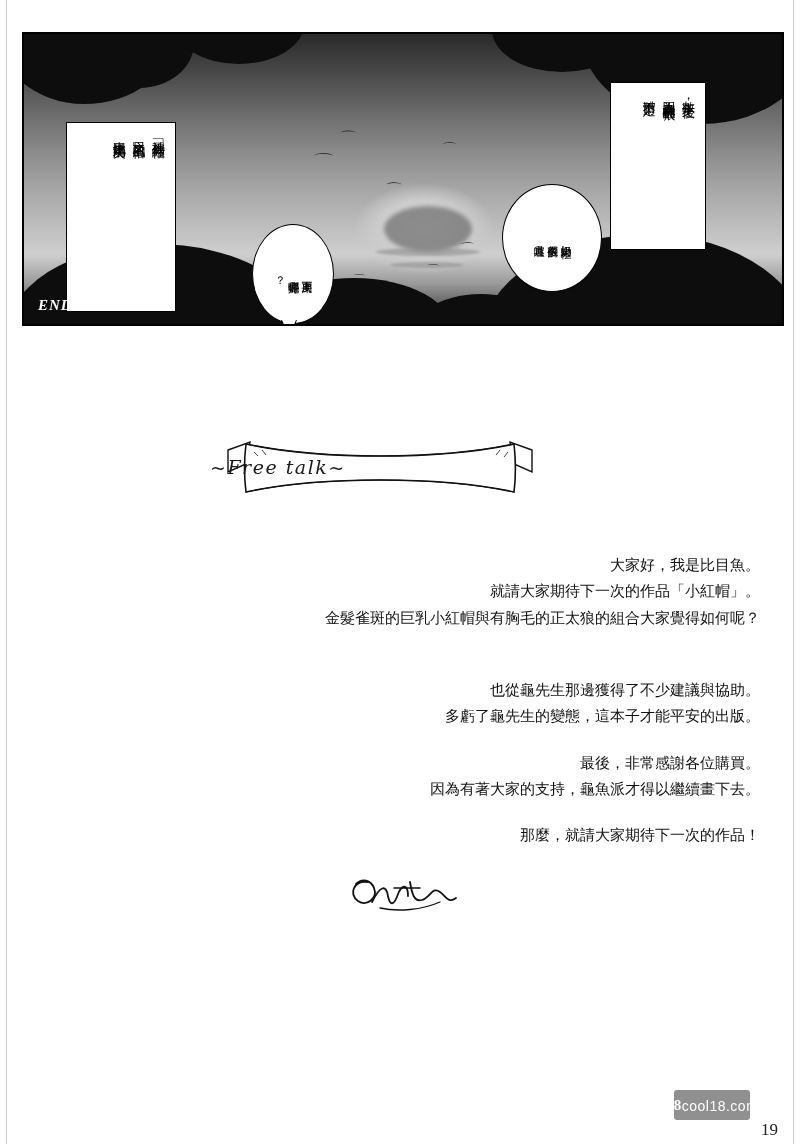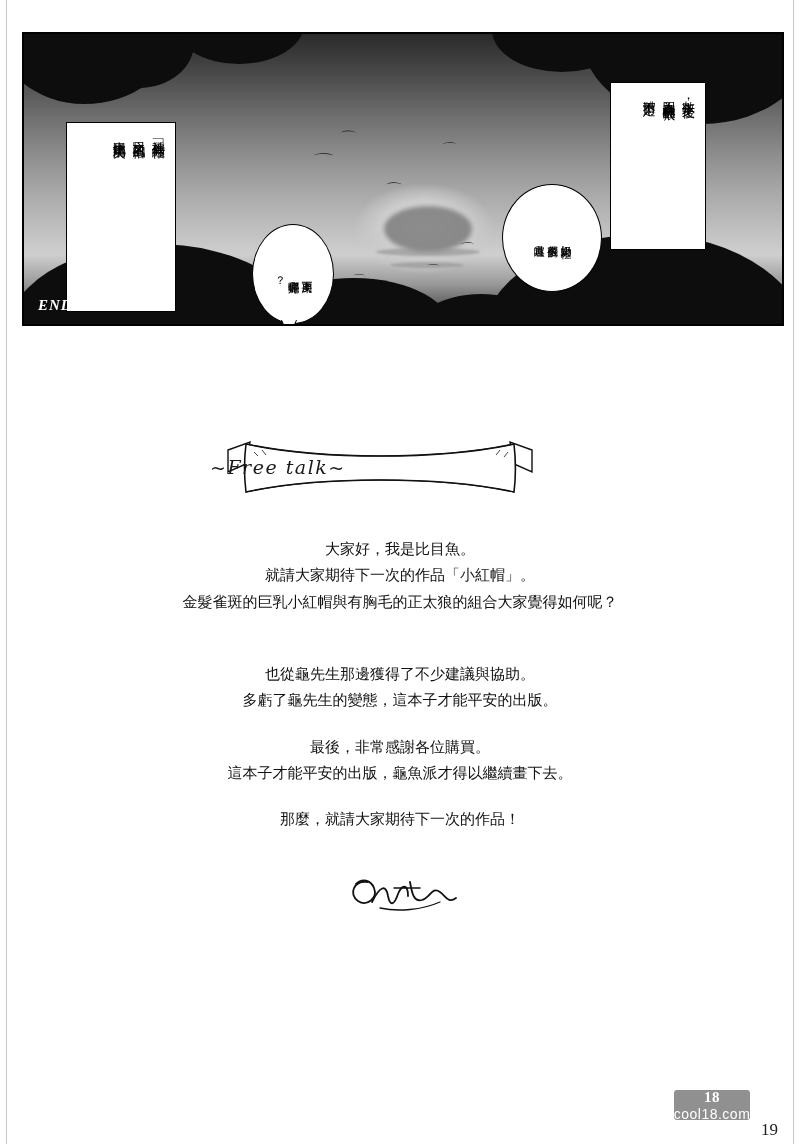--- a/index.html
+++ b/index.html
@@ -210,21 +210,21 @@
     position: absolute;
     left: 40px;
     top: 536px;
     width: 720px;
     text-align: center;
     font-family: "DejaVu Sans", sans-serif;
     font-size: 15px;
     line-height: 1.75;
     color: #111;
   }
-  #afterword p { margin: 0 0 20px 0; }
+  #afterword p { margin: 16px 0 20px 0; text-align: right; }
   #afterword p:last-child { margin-bottom: 0; }
 
   
   #signature {
     position: absolute;
     left: 336px;
     top: 868px;
     width: 130px;
     height: 56px;
   }
@@ -241,21 +241,21 @@
   #watermark {
     position: absolute;
     right: 50px;
     bottom: 24px;
     width: 76px;
     height: 30px;
     background: #7d7d7d;
     border-radius: 3px;
     color: #fff;
     display: flex;
-    flex-direction: column;
+    flex-direction: row;
     align-items: center;
     justify-content: center;
     line-height: 1;
     opacity: .85;
   }
   #watermark .wm-top {
     font-family: "Liberation Serif", serif;
     font-size: 15px;
     font-weight: bold;
     letter-spacing: .5px;
@@ -348,21 +348,21 @@
       <span>就請大家期待下一次的作品「小紅帽」。</span><br>
       <span>金髮雀斑的巨乳小紅帽與有胸毛的正太狼的組合大家覺得如何呢？</span>
     </p>
     <p>
       <br>
       <span>也從龜先生那邊獲得了不少建議與協助。</span><br>
       <span>多虧了龜先生的變態，這本子才能平安的出版。</span>
     </p>
     <p>
       <span>最後，非常感謝各位購買。</span><br>
-      <span>這本子才能平安的出版，龜魚派才得以繼續畫下去。</span>
+      <span>因為有著大家的支持，龜魚派才得以繼續畫下去。</span>
     </p>
     <p>
       <span>那麼，就請大家期待下一次的作品！</span>
     </p>
   </div>
 
   <div id="signature">
     <svg width="130" height="56" viewBox="0 0 130 56">
       <path d="M32 14 C18 12, 12 26, 22 33 C31 39, 42 30, 38 20 C35 12, 26 10, 20 16" fill="none" stroke="#111" stroke-width="1.8" stroke-linecap="round"></path>
       <path d="M36 34 C44 18, 50 16, 52 28 C54 38, 58 38, 62 26 C66 16, 72 16, 72 28" fill="none" stroke="#111" stroke-width="1.8" stroke-linecap="round"></path>

